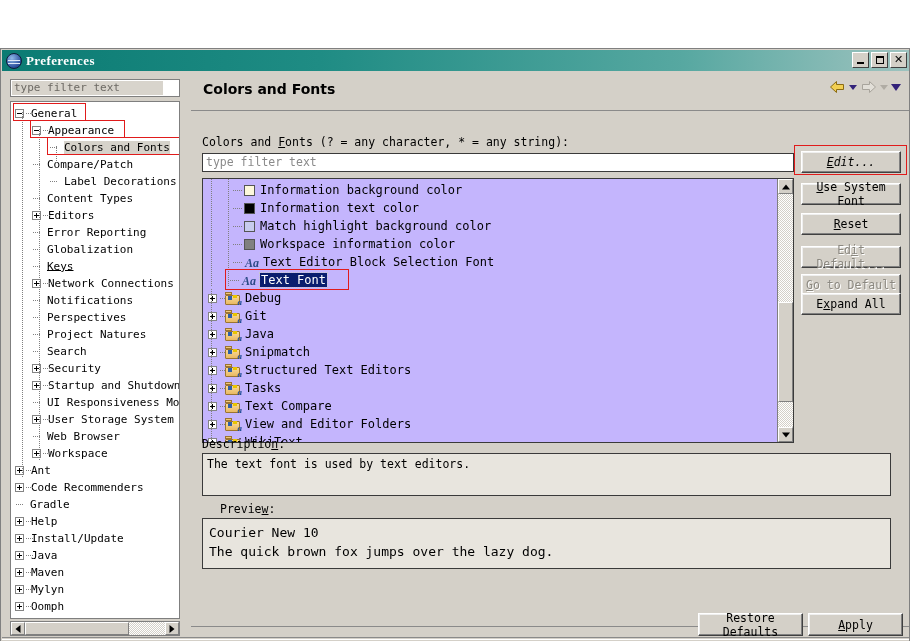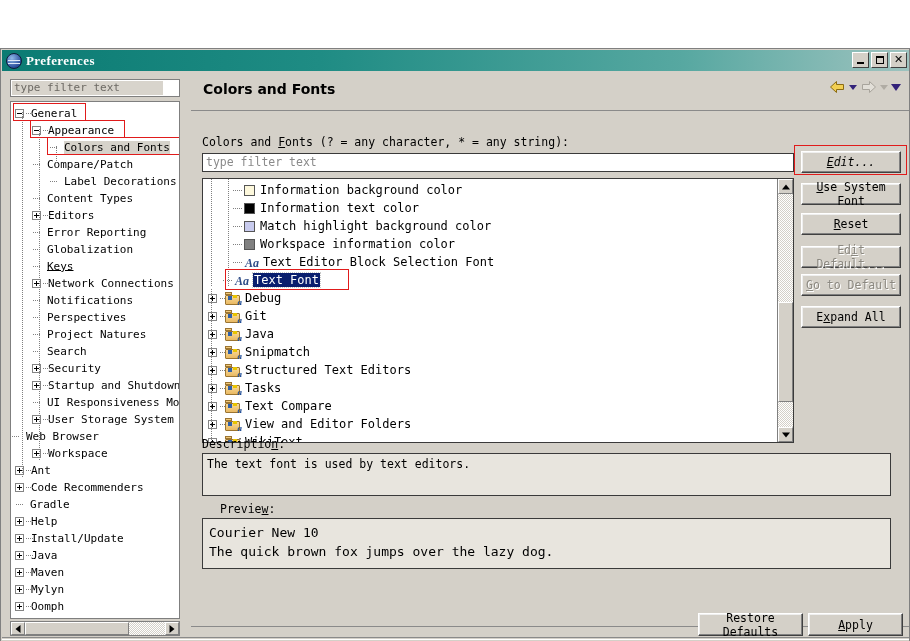--- a/index.html
+++ b/index.html
@@ -230,21 +230,21 @@
     color: #8a8a8a;
     line-height: 17px;
     padding-left: 3px;
     overflow: hidden; white-space: nowrap;
   }
 
   
   .main-tree {
     position: absolute; left: 11px; top: 105px;
     width: 592px; height: 265px;
-    background: #ffffff;
+    background: #c4b5fd;
     border: 1px solid #3a3a3a;
     box-sizing: border-box;
     overflow: hidden;
   }
   .mrow {
     position: relative;
     height: 18px; line-height: 18px;
     font-family: "DejaVu Sans Mono", monospace;
     font-size: 12px;
     white-space: nowrap;
@@ -451,21 +451,21 @@
           <div class="tnode" style="padding-left: 21px; text-decoration: underline;"><span class="dots" style="width: 14px;"></span><span class="lbl">Keys</span></div>
           <div class="tnode" style="padding-left: 21px;"><span class="exp plus"></span><span class="dots" style="width: 5px;"></span><span class="lbl">Network Connections</span></div>
           <div class="tnode" style="padding-left: 21px;"><span class="dots" style="width: 14px;"></span><span class="lbl">Notifications</span></div>
           <div class="tnode" style="padding-left: 21px;"><span class="dots" style="width: 14px;"></span><span class="lbl">Perspectives</span></div>
           <div class="tnode" style="padding-left: 21px;"><span class="dots" style="width: 14px;"></span><span class="lbl">Project Natures</span></div>
           <div class="tnode" style="padding-left: 21px;"><span class="dots" style="width: 14px;"></span><span class="lbl">Search</span></div>
           <div class="tnode" style="padding-left: 21px;"><span class="exp plus"></span><span class="dots" style="width: 5px;"></span><span class="lbl">Security</span></div>
           <div class="tnode" style="padding-left: 21px;"><span class="exp plus"></span><span class="dots" style="width: 5px;"></span><span class="lbl">Startup and Shutdown</span></div>
           <div class="tnode" style="padding-left: 21px;"><span class="dots" style="width: 14px;"></span><span class="lbl">UI Responsiveness Mon</span></div>
           <div class="tnode" style="padding-left: 21px;"><span class="exp plus"></span><span class="dots" style="width: 5px;"></span><span class="lbl">User Storage System</span></div>
-          <div class="tnode" style=""><span class="dots" style="width: 14px;"></span><span class="lbl">Web Browser</span></div>
+          <div class="tnode" style="padding-left: 21px;"><span class="dots" style="width: 14px;"></span><span class="lbl">Web Browser</span></div>
           <div class="tnode" style="padding-left: 21px;"><span class="exp plus"></span><span class="dots" style="width: 5px;"></span><span class="lbl">Workspace</span></div>
           <div class="tnode" style="padding-left: 4px;"><span class="exp plus"></span><span class="dots" style="width: 5px;"></span><span class="lbl">Ant</span></div>
           <div class="tnode" style="padding-left: 4px;"><span class="exp plus"></span><span class="dots" style="width: 5px;"></span><span class="lbl">Code Recommenders</span></div>
           <div class="tnode" style="padding-left: 4px;"><span class="dots" style="width: 14px;"></span><span class="lbl">Gradle</span></div>
           <div class="tnode" style="padding-left: 4px;"><span class="exp plus"></span><span class="dots" style="width: 5px;"></span><span class="lbl">Help</span></div>
           <div class="tnode" style="padding-left: 4px;"><span class="exp plus"></span><span class="dots" style="width: 5px;"></span><span class="lbl">Install/Update</span></div>
           <div class="tnode" style="padding-left: 4px;"><span class="exp plus"></span><span class="dots" style="width: 5px;"></span><span class="lbl">Java</span></div>
           <div class="tnode" style="padding-left: 4px;"><span class="exp plus"></span><span class="dots" style="width: 5px;"></span><span class="lbl">Maven</span></div>
           <div class="tnode" style="padding-left: 4px;"><span class="exp plus"></span><span class="dots" style="width: 5px;"></span><span class="lbl">Mylyn</span></div>
           <div class="tnode" style="padding-left: 4px;"><span class="exp plus"></span><span class="dots" style="width: 5px;"></span><span class="lbl">Oomph</span></div>
@@ -512,21 +512,21 @@
 
     <div class="main-filter">type filter text</div>
 
     <div class="main-tree">
       <div id="main-rows" style="position:relative; padding-top:2px;">
           <div class="mrow" style="padding-left: 27px;"><span class="mtree-elbow"></span><span class="swatch" style="background: rgb(253, 248, 220);"></span><span>Information background color</span></div>
           <div class="mrow" style="padding-left: 27px;"><span class="mtree-elbow"></span><span class="swatch" style="background: rgb(0, 0, 0);"></span><span>Information text color</span></div>
           <div class="mrow" style="padding-left: 27px;"><span class="mtree-elbow"></span><span class="swatch" style="background: rgb(200, 203, 238);"></span><span>Match highlight background color</span></div>
           <div class="mrow" style="padding-left: 27px;"><span class="mtree-elbow"></span><span class="swatch" style="background: rgb(128, 128, 128);"></span><span>Workspace information color</span></div>
           <div class="mrow" style="padding-left: 27px;"><span class="mtree-elbow"></span><span class="aa-icon">Aa</span><span>Text Editor Block Selection Font</span></div>
-          <div class="mrow" style="padding-left: 17px;"><span class="mtree-elbow"></span><span class="aa-icon">Aa</span><span class="sel-text">Text Font</span></div>
+          <div class="mrow" style="padding-left: 24px;"><span class="mtree-elbow"></span><span class="aa-icon">Aa</span><span class="sel-text">Text Font</span></div>
           <div class="mrow" style="padding-left: 5px;"><span class="mexp"></span><span class="mtree-elbow" style="width: 8px;"></span><span class="folder-icon"><span class="ftab"></span><span class="fbody"></span><span class="fdot2"></span><span class="fdot"></span><span class="fa">a</span></span><span>Debug</span></div>
           <div class="mrow" style="padding-left: 5px;"><span class="mexp"></span><span class="mtree-elbow" style="width: 8px;"></span><span class="folder-icon"><span class="ftab"></span><span class="fbody"></span><span class="fdot2"></span><span class="fdot"></span><span class="fa">a</span></span><span>Git</span></div>
           <div class="mrow" style="padding-left: 5px;"><span class="mexp"></span><span class="mtree-elbow" style="width: 8px;"></span><span class="folder-icon"><span class="ftab"></span><span class="fbody"></span><span class="fdot2"></span><span class="fdot"></span><span class="fa">a</span></span><span>Java</span></div>
           <div class="mrow" style="padding-left: 5px;"><span class="mexp"></span><span class="mtree-elbow" style="width: 8px;"></span><span class="folder-icon"><span class="ftab"></span><span class="fbody"></span><span class="fdot2"></span><span class="fdot"></span><span class="fa">a</span></span><span>Snipmatch</span></div>
           <div class="mrow" style="padding-left: 5px;"><span class="mexp"></span><span class="mtree-elbow" style="width: 8px;"></span><span class="folder-icon"><span class="ftab"></span><span class="fbody"></span><span class="fdot2"></span><span class="fdot"></span><span class="fa">a</span></span><span>Structured Text Editors</span></div>
           <div class="mrow" style="padding-left: 5px;"><span class="mexp"></span><span class="mtree-elbow" style="width: 8px;"></span><span class="folder-icon"><span class="ftab"></span><span class="fbody"></span><span class="fdot2"></span><span class="fdot"></span><span class="fa">a</span></span><span>Tasks</span></div>
           <div class="mrow" style="padding-left: 5px;"><span class="mexp"></span><span class="mtree-elbow" style="width: 8px;"></span><span class="folder-icon"><span class="ftab"></span><span class="fbody"></span><span class="fdot2"></span><span class="fdot"></span><span class="fa">a</span></span><span>Text Compare</span></div>
           <div class="mrow" style="padding-left: 5px;"><span class="mexp"></span><span class="mtree-elbow" style="width: 8px;"></span><span class="folder-icon"><span class="ftab"></span><span class="fbody"></span><span class="fdot2"></span><span class="fdot"></span><span class="fa">a</span></span><span>View and Editor Folders</span></div>
           <div class="mrow" style="padding-left: 5px;"><span class="mexp"></span><span class="mtree-elbow" style="width: 8px;"></span><span class="folder-icon"><span class="ftab"></span><span class="fbody"></span><span class="fdot2"></span><span class="fdot"></span><span class="fa">a</span></span><span>WikiText</span></div>
         </div>
@@ -569,21 +569,21 @@
       </div>
       <div class="btn side-btn" style="top: 164px;">
         <span><span></span><u class="mn">R</u><span>eset</span></span>
       </div>
       <div class="btn side-btn disabled" style="top: 197px;">
         <span><span>Ed</span><u class="mn">i</u><span>t Default...</span></span>
       </div>
       <div class="btn side-btn disabled" style="top: 225px;">
         <span><span></span><u class="mn">G</u><span>o to Default</span></span>
       </div>
-      <div class="btn side-btn" style="top: 257px;">
+      <div class="btn side-btn" style="top: 244px;">
         <span><span>E</span><u class="mn">x</u><span>pand All</span></span>
       </div>
     </div>
   <div class="hl-box" style="left:793px; top:96px; width:113px; height:30px;"></div>
 
   <div class="btn bottom-btn" style="left:697px; top:564px; width:105px;">
       <span><span>Restore </span><u>D</u><span>efaults</span></span>
     </div>
 
   <div class="btn bottom-btn" style="left:807px; top:564px; width:95px;">

